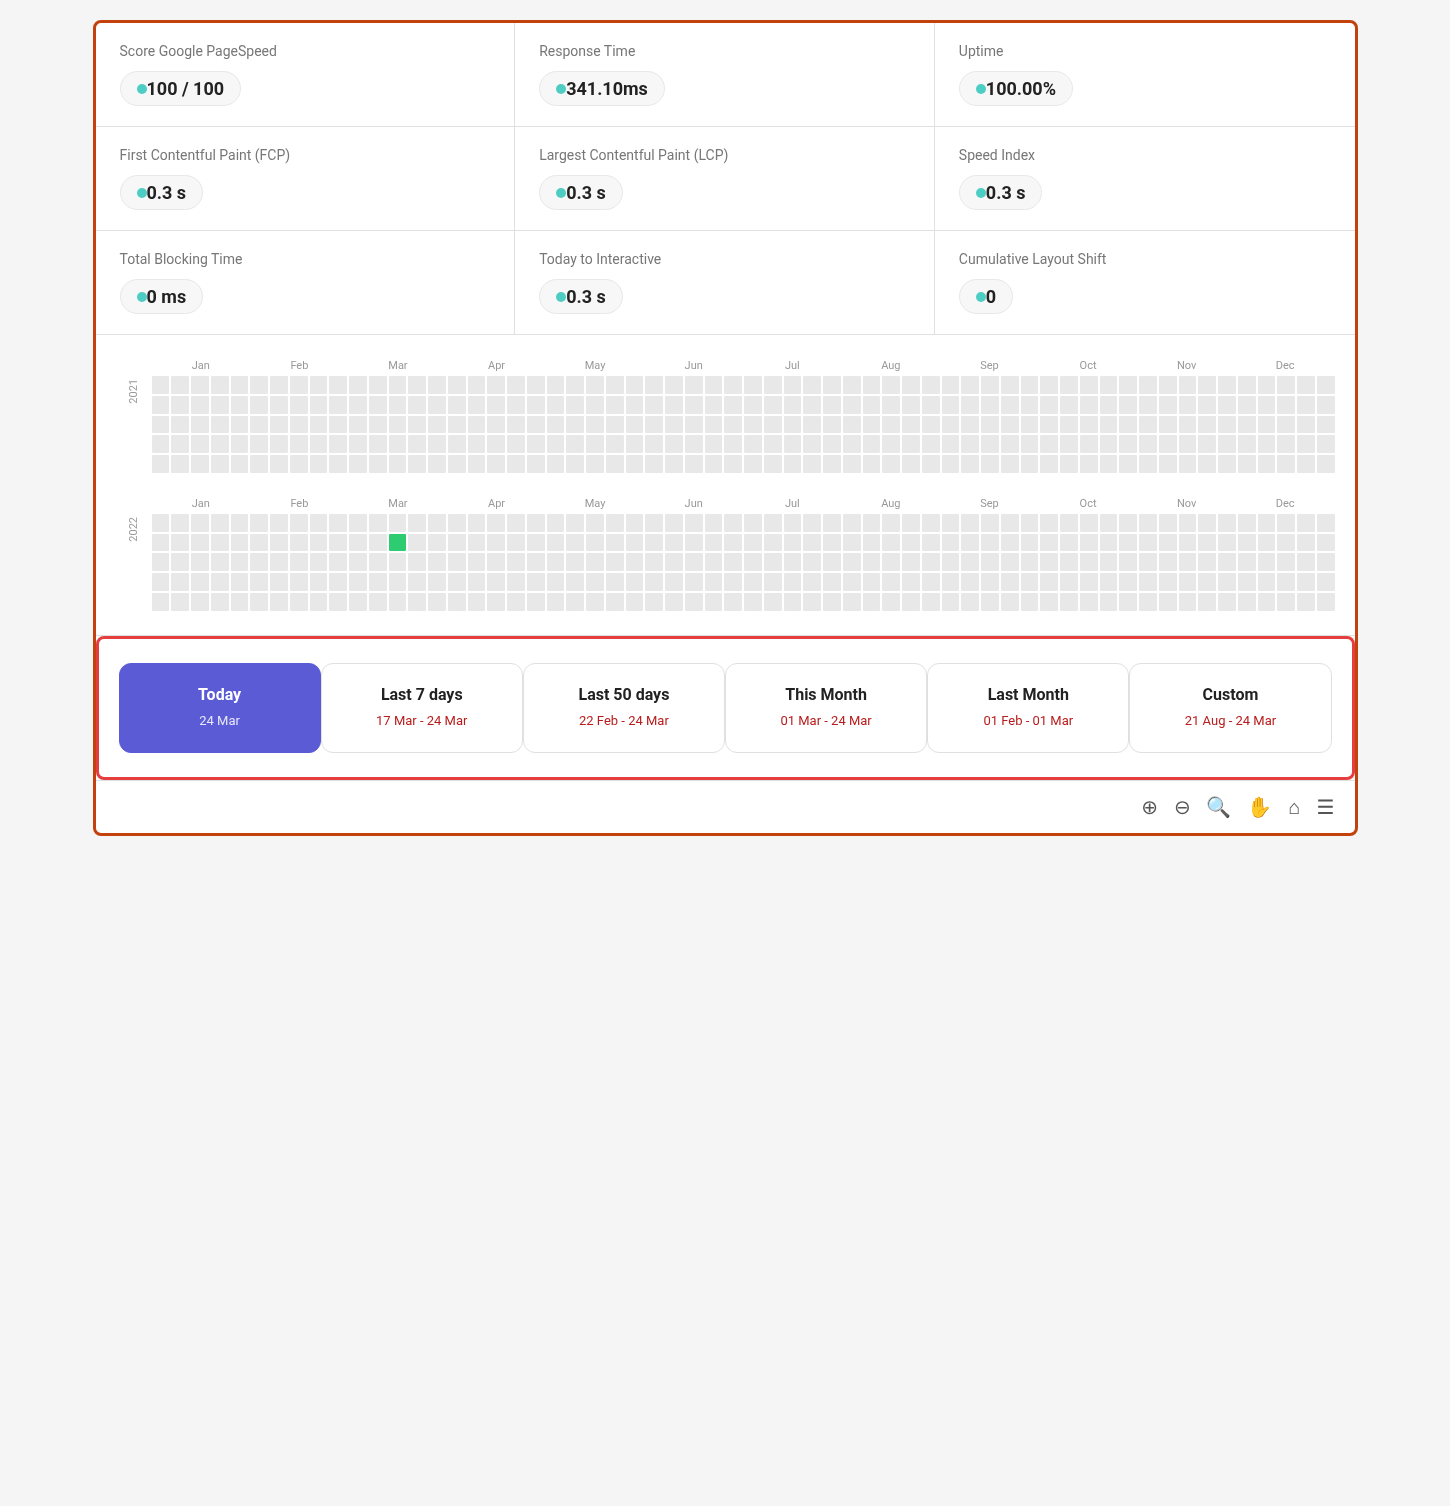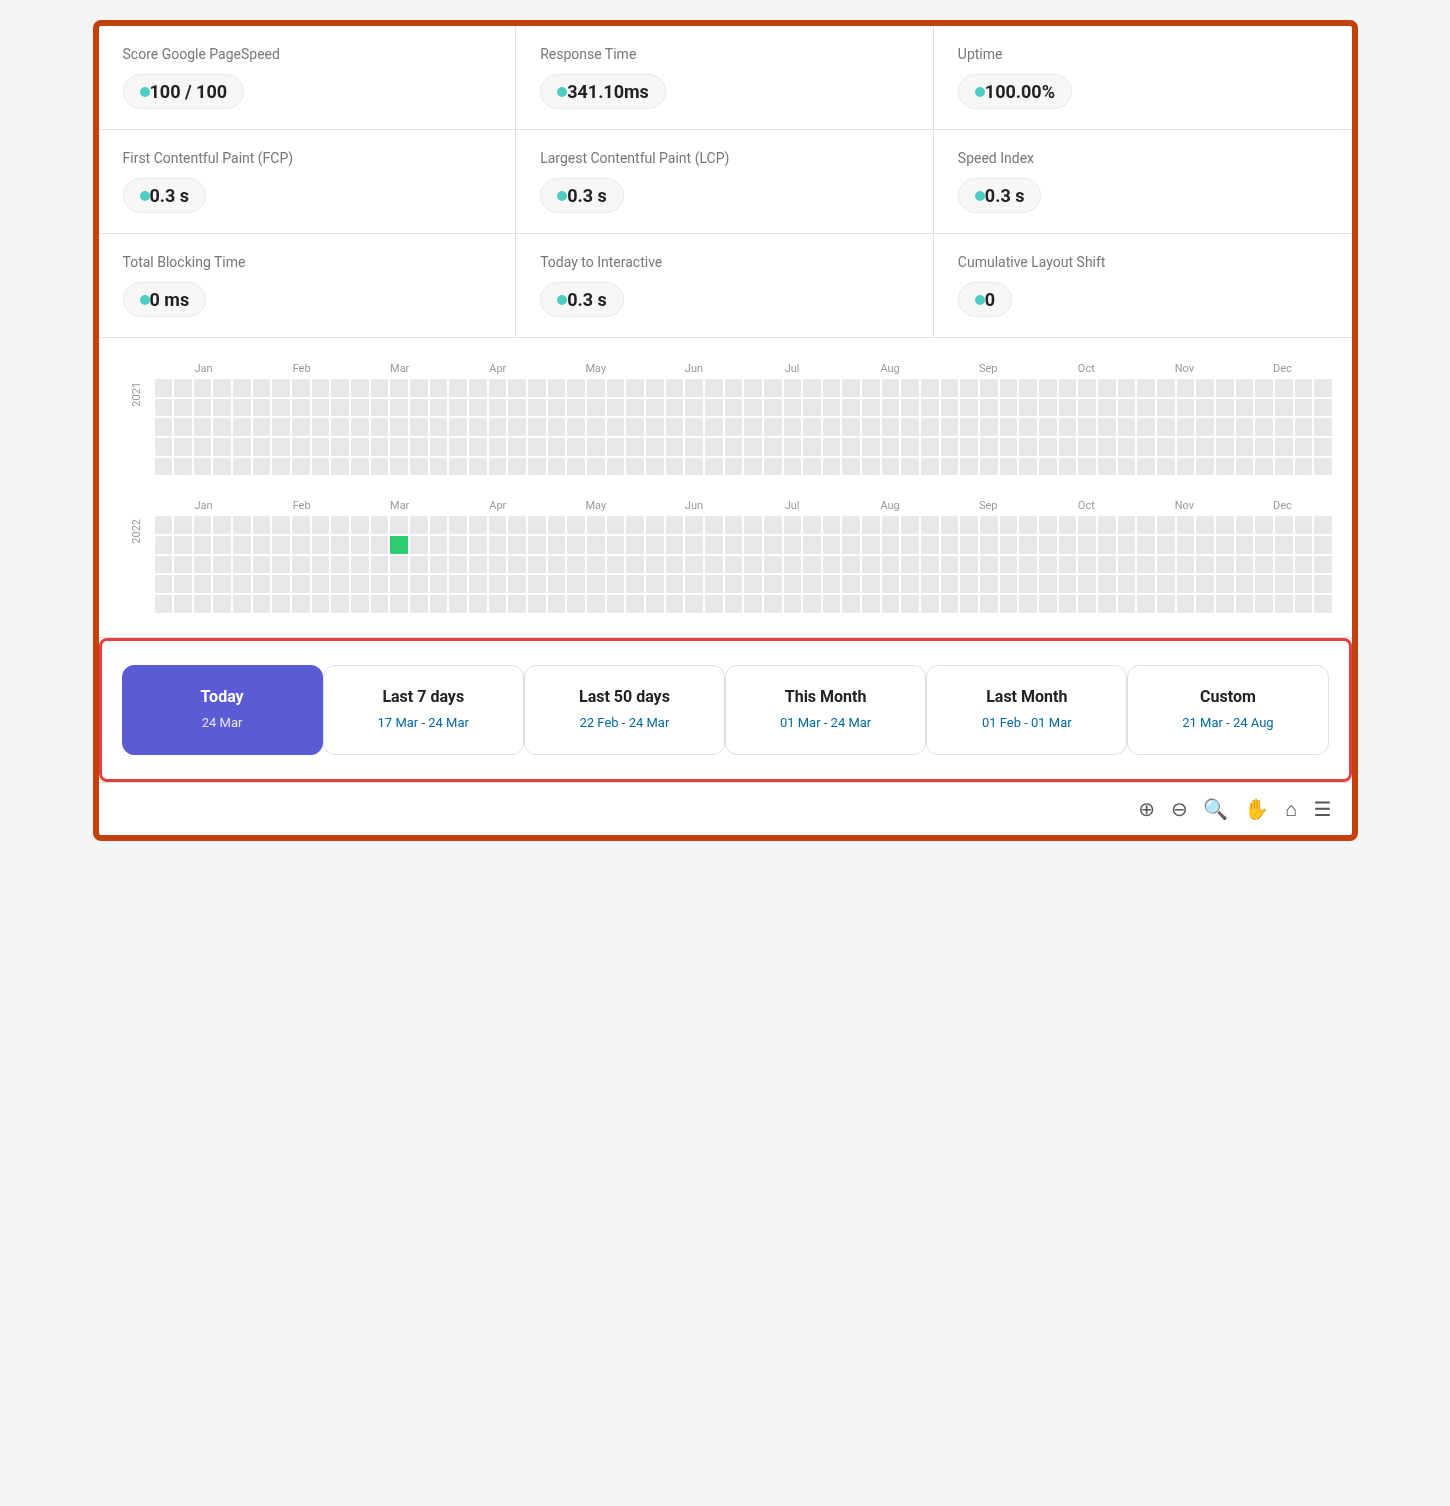--- a/index.html
+++ b/index.html
@@ -8,21 +8,21 @@
       background: #f5f5f5;
       display: flex;
       justify-content: center;
       align-items: flex-start;
       min-height: 100vh;
       padding: 20px;
     }
     .main-container {
       width: 1265px;
       background: #fff;
-      border: 6px solid #c2410c;
+      border: 3px solid #c2410c;
       border-radius: 8px;
       overflow: hidden;
     }
 
     
     .metrics-section {
       border-bottom: 1px solid #e0e0e0;
     }
     .metrics-row {
       display: grid;
@@ -162,21 +162,21 @@
       font-size: 16px;
       font-weight: 700;
       line-height: 1.3;
       color: #222;
     }
     .date-option.active .date-option-title {
       color: #fff;
     }
     .date-option-range {
       font-size: 13px;
-      color: #0369a1;
+      color: #b91c1c;
       margin-top: 6px;
       line-height: 1.4;
     }
     .date-option.active .date-option-range {
       color: rgba(255,255,255,0.85);
     }
 
     
     .toolbar {
       display: flex;
@@ -962,21 +962,21 @@
         <div class="date-option">
           <div class="date-option-title">This Month</div>
           <div class="date-option-range">01 Mar - 24 Mar</div>
         </div>
         <div class="date-option">
           <div class="date-option-title">Last Month</div>
           <div class="date-option-range">01 Feb - 01 Mar</div>
         </div>
         <div class="date-option">
           <div class="date-option-title">Custom</div>
-          <div class="date-option-range">21 Mar - 24 Aug</div>
+          <div class="date-option-range">21 Aug - 24 Mar</div>
         </div>
       </div>
   </div>
 
   <div class="toolbar">
     <span class="toolbar-icon">⊕</span>
     <span class="toolbar-icon">⊖</span>
     <span class="toolbar-icon">🔍</span>
     <span class="toolbar-icon">✋</span>
     <span class="toolbar-icon">⌂</span>

